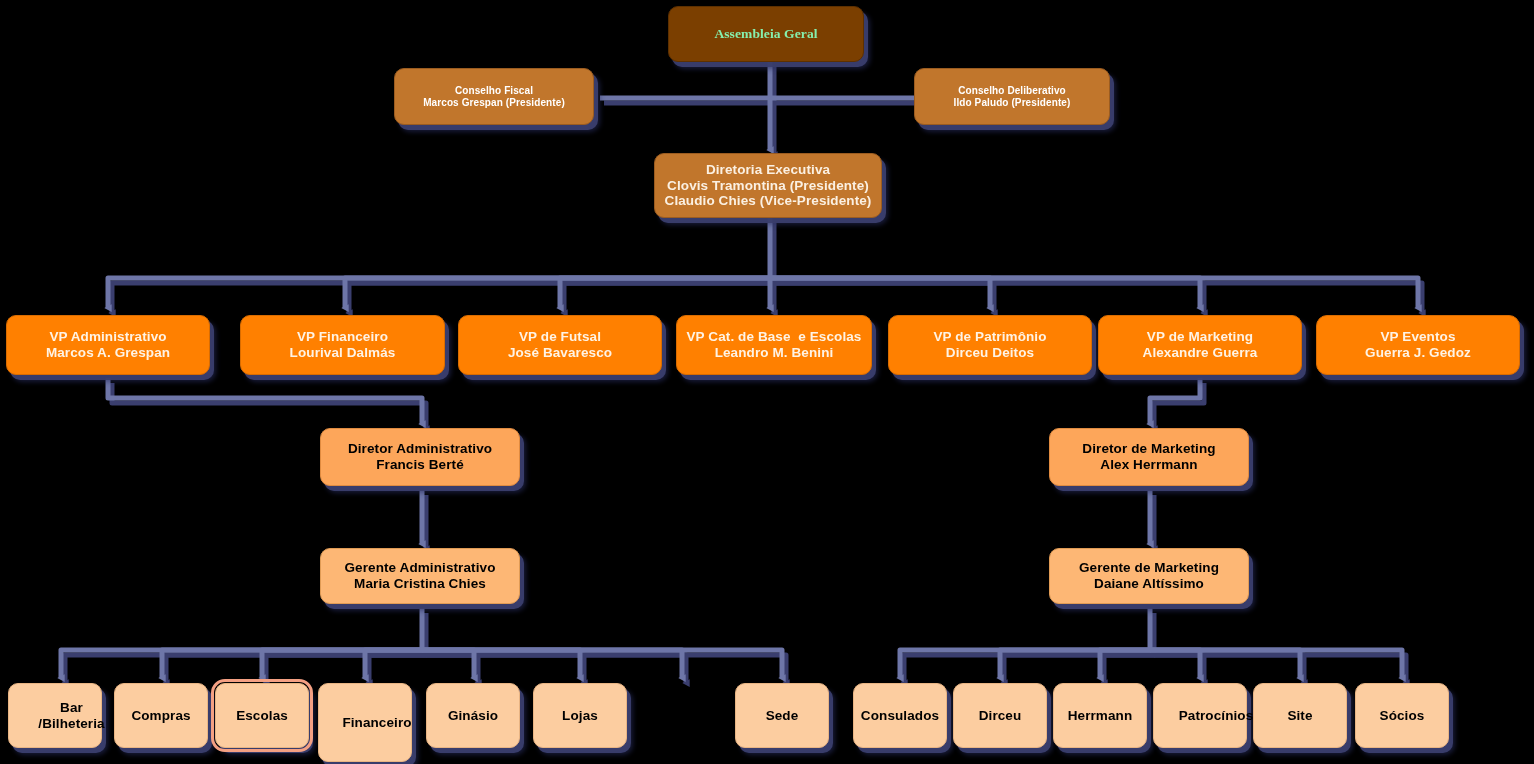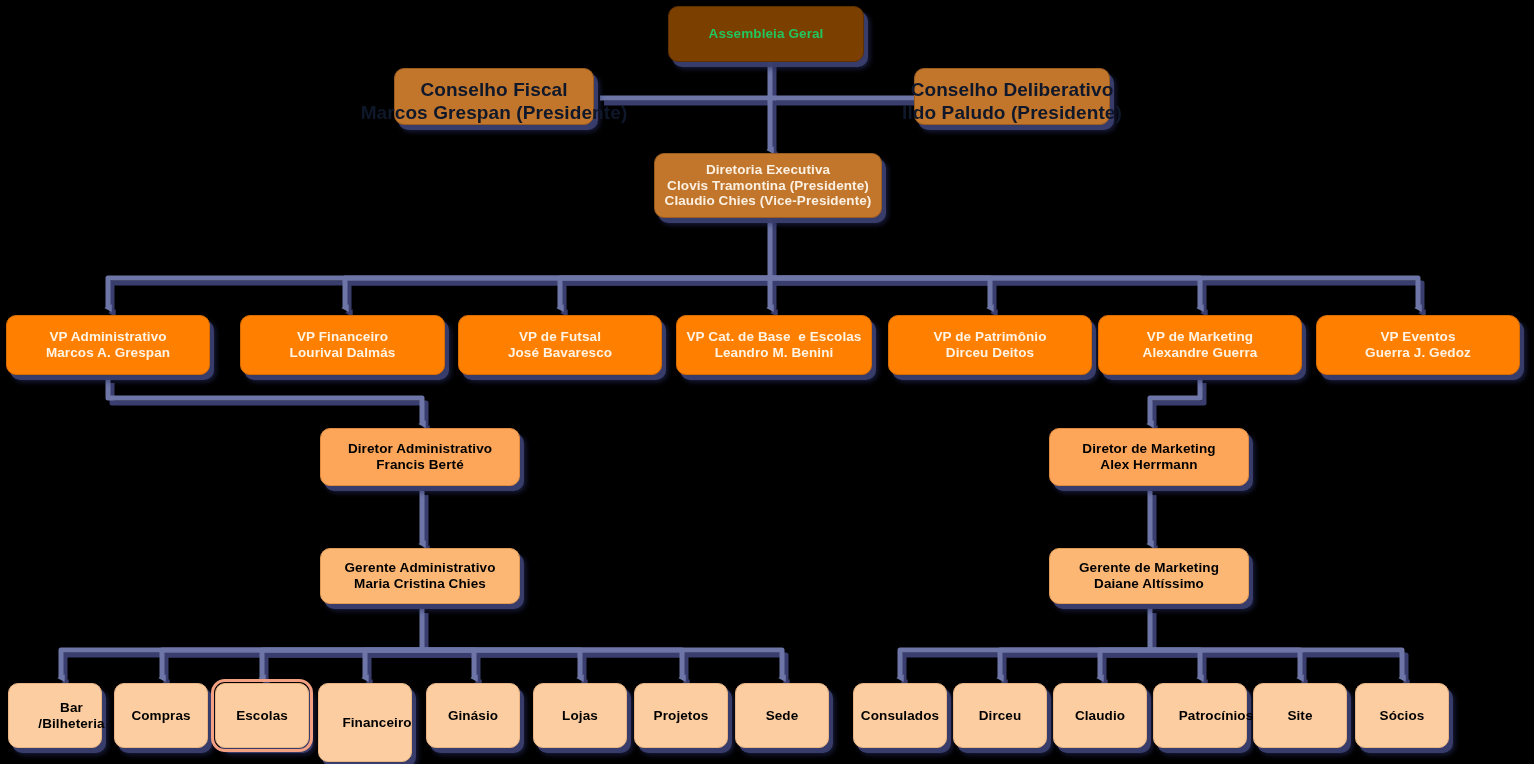--- a/index.html
+++ b/index.html
@@ -38,30 +38,30 @@
     letter-spacing: 0.1px;
     z-index: 5;
     box-shadow: 4px 5px 0 0 rgba(58,62,110,0.95),
                 6px 7px 5px 0 rgba(40,45,95,0.6);
   }
   .node .ln { display: block; white-space: pre; }
 
   
   .lvl-assembly {
     background: #7B3F00;
-    color: #22c55e;
+    color: #86efac;
     border: 1px solid #5d3000;
     font-size: 13.5px;
+    font-family: Liberation Serif, serif;
   }
   .lvl-council {
     background: #C1762C;
-    color: #0f172a;
+    color: #ffffff;
     border: 1px solid #9b5c20;
-    font-size: 19px;
-    align-items: flex-end;
+    font-size: 10px;
   }
   .lvl-exec {
     background: #C1762C;
     color: #FBF0E2;
     border: 1px solid #9b5c20;
     font-size: 13.5px;
   }
   .lvl-vp {
     background: #FF8000;
     color: #FFF3E4;
@@ -290,44 +290,39 @@
   <div class="node lvl-leaf" style="left:426px; top:683px; width:94px; height:65px;text-align:center;">
     <div>
       <span class="ln">Ginásio</span>
     </div>
   </div>
   <div class="node lvl-leaf" style="left:533px; top:683px; width:94px; height:65px;">
     <div>
       <span class="ln">Lojas</span>
     </div>
   </div>
-  <div class="node lvl-leaf" style="left:634px; top:683px; width:94px; height:65px;">
-    <div>
-      <span class="ln">Projetos</span>
-    </div>
-  </div>
   <div class="node lvl-leaf" style="left:735px; top:683px; width:94px; height:65px;">
     <div>
       <span class="ln">Sede</span>
     </div>
   </div>
 
   <div class="node lvl-leaf" style="left:853px; top:683px; width:94px; height:65px;">
     <div>
       <span class="ln">Consulados</span>
     </div>
   </div>
   <div class="node lvl-leaf" style="left:953px; top:683px; width:94px; height:65px;">
     <div>
       <span class="ln">Dirceu</span>
     </div>
   </div>
   <div class="node lvl-leaf" style="left:1053px; top:683px; width:94px; height:65px;">
     <div>
-      <span class="ln">Claudio</span>
+      <span class="ln">Herrmann</span>
     </div>
   </div>
   <div class="node lvl-leaf" style="left:1153px; top:683px; width:94px; height:65px;padding-left:32px;">
     <div>
       <span class="ln">Patrocínios</span>
     </div>
   </div>
   <div class="node lvl-leaf" style="left:1253px; top:683px; width:94px; height:65px;">
     <div>
       <span class="ln">Site</span>

